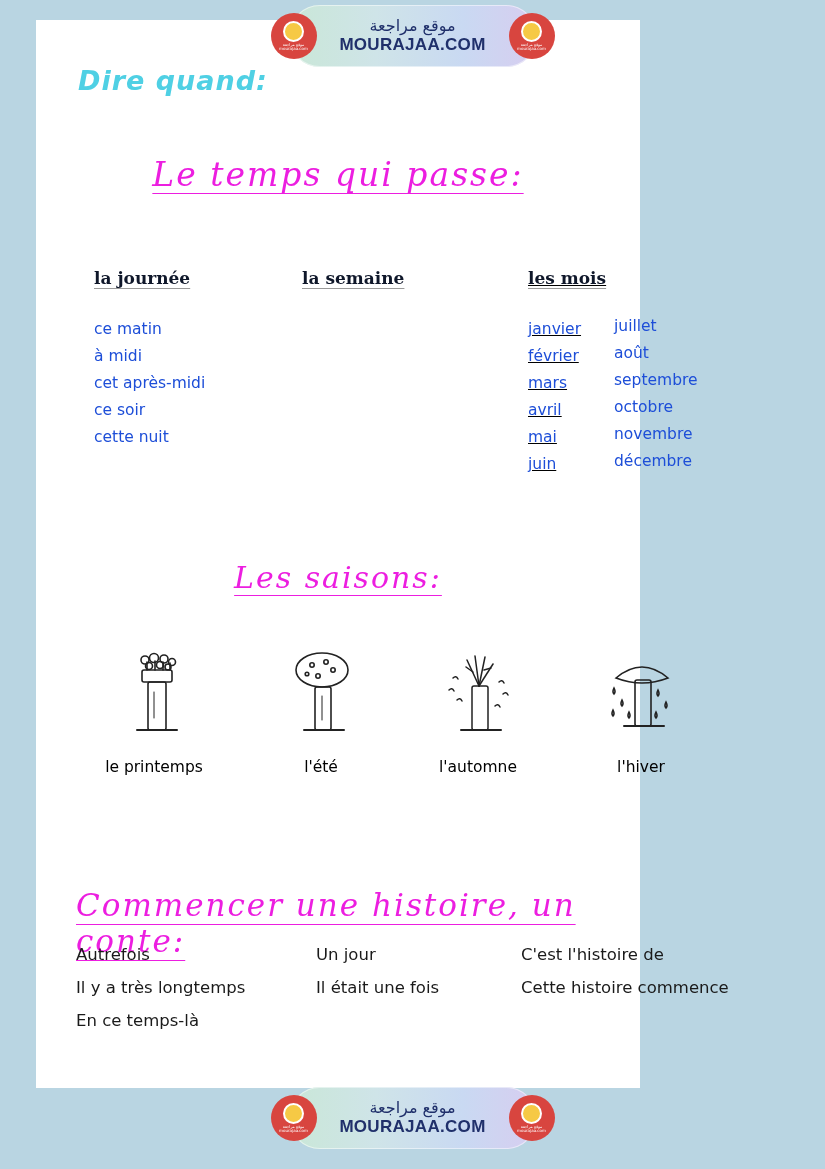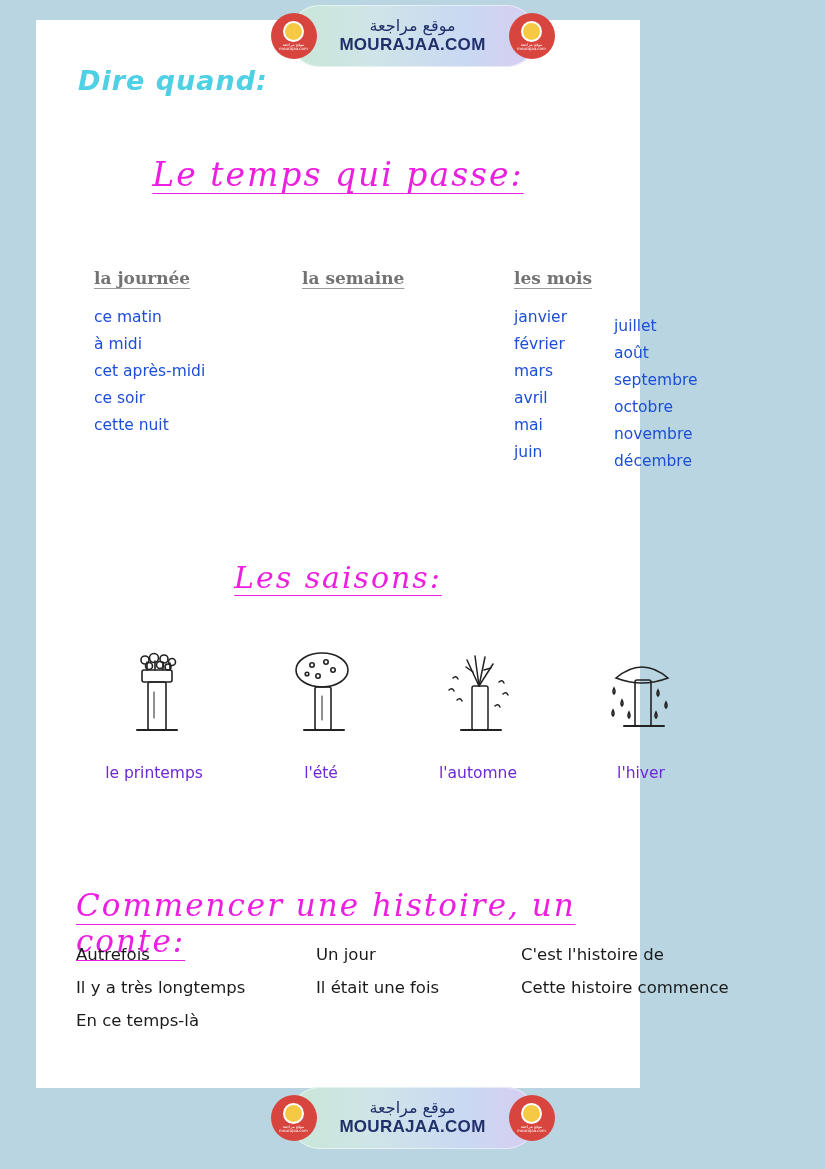--- a/index.html
+++ b/index.html
@@ -155,62 +155,61 @@
     width: 740px;
   }
   .col {
     position: absolute;
     top: 0;
   }
   .col-head {
     font-family: "DejaVu Serif", serif;
     font-weight: bold;
     font-size: 17px;
-    color: #737373;
+    color: #0f172a;
     text-decoration: underline;
     text-decoration-color: #9a9a9a;
     text-underline-offset: 4px;
-    margin-bottom: 16px;
+    margin-bottom: 28px;
   }
   .col ul {
     list-style: none;
     margin: 0;
     padding: 0;
   }
   .col li {
     font-family: "DejaVu Sans", sans-serif;
     font-size: 15.5px;
     color: #1d4ed8;
     line-height: 27px;
     white-space: nowrap;
   }
   #col-journee { left: 58px; }
   #col-semaine { left: 266px; }
-  #col-mois    { left: 478px; }
+  #col-mois    { left: 492px; text-decoration: underline; }
   #col-mois2   { left: 578px; top: 45px; }
 
   
   .seasons {
     position: absolute;
     top: 628px;
     left: 0;
     width: 740px;
     height: 170px;
   }
   .season {
     position: absolute;
     width: 160px;
     text-align: center;
   }
   .season .art { height: 110px; }
   .season .cap {
     font-family: "DejaVu Sans", sans-serif;
     font-size: 15.5px;
-    color: #6d28d9;
-    margin-top: 6px;
+    color: #000000;
   }
   #season-0 { left: 38px; }
   #season-1 { left: 205px; }
   #season-2 { left: 362px; }
   #season-3 { left: 525px; }
 
   
   .starters {
     position: absolute;
     top: 925px;

